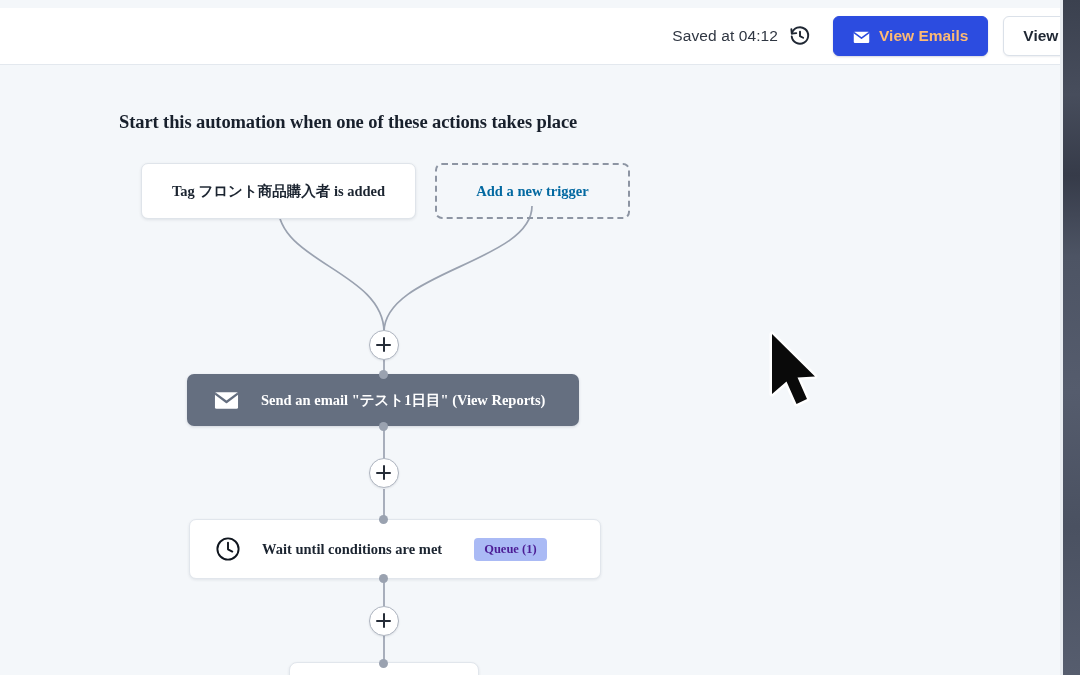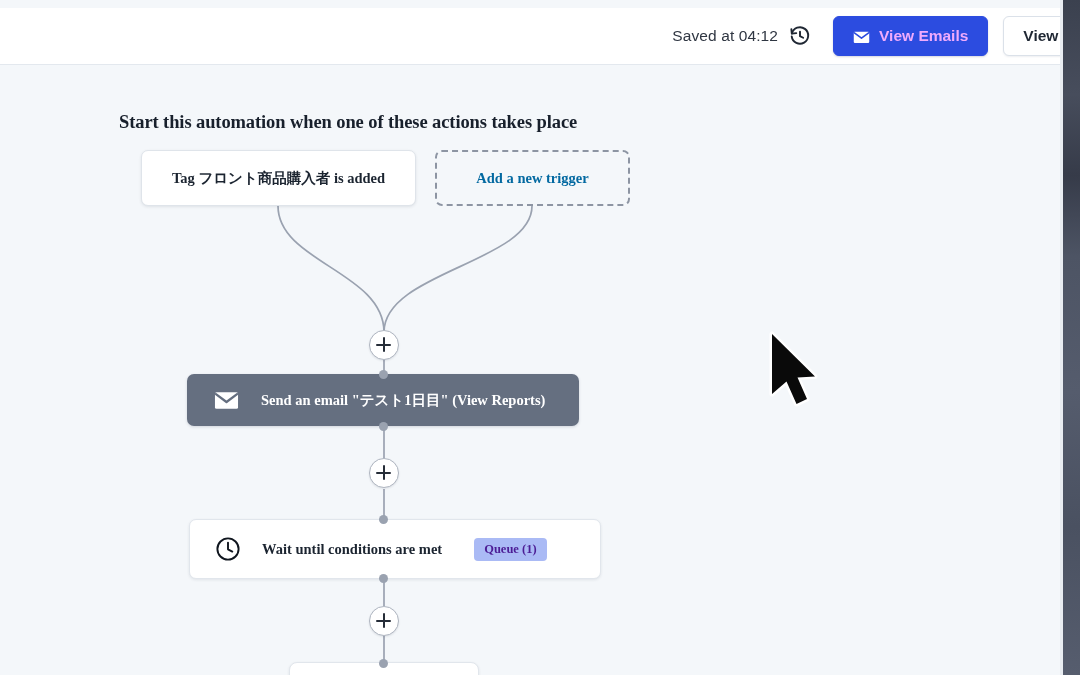--- a/index.html
+++ b/index.html
@@ -36,21 +36,21 @@
   .saved-wrap { display: flex; align-items: center; gap: 11px; margin-right: 22px; }
   .saved-text { font-size: 15.5px; color: #2f3642; letter-spacing: .1px; }
   .history-icon { width: 22px; height: 22px; display: block; color: #1f2733; }
 
   .btn {
     height: 40px; border-radius: 6px; display: flex; align-items: center;
     gap: 9px; padding: 0 19px; font-size: 15.5px; font-weight: bold;
     white-space: nowrap; cursor: pointer; user-select: none;
   }
   .btn-primary {
-    background: #2c4ce0; color: #f0abfc; border: 1px solid #2c4ce0;
+    background: #2c4ce0; color: #fdba74; border: 1px solid #2c4ce0;
     box-shadow: 0 1px 2px rgba(20,30,70,.18);
     text-align: center;
   }
   .btn-secondary {
     background: #ffffff; color: #1f2733; border: 1px solid #dbe1e9;
     box-shadow: 0 1px 2px rgba(20,30,70,.07);
     margin-left: 15px; margin-right: -55px;
   }
   .mail-icon { width: 17px; height: 13px; display: block; }
 
@@ -65,21 +65,21 @@
     letter-spacing: -.1px;
   }
 
   svg.wires { position: absolute; left: 0; top: 0; width: 1063px; height: 618px; }
 
   
   .trigger {
     position: absolute; height: 56px; border-radius: 7px;
     display: flex; align-items: center; justify-content: center;
     font-size: 14.5px; font-weight: bold; color: #1b2430;
-    padding: 0 18px; cursor: pointer; white-space: nowrap;
+    padding: 0 18px; cursor: pointer; white-space: nowrap; margin-top: 13px;
   }
   .trigger-solid {
     left: 141px; top: 93px; width: 275px;
     background: #ffffff; border: 1px solid #dfe4ea;
     box-shadow: 0 1px 3px rgba(25,35,60,.10);
   }
   .trigger-dashed {
     left: 435px; top: 93px; width: 195px;
     background: transparent; border: 2px dashed #8d95a3; color: #0369a1;
   }

